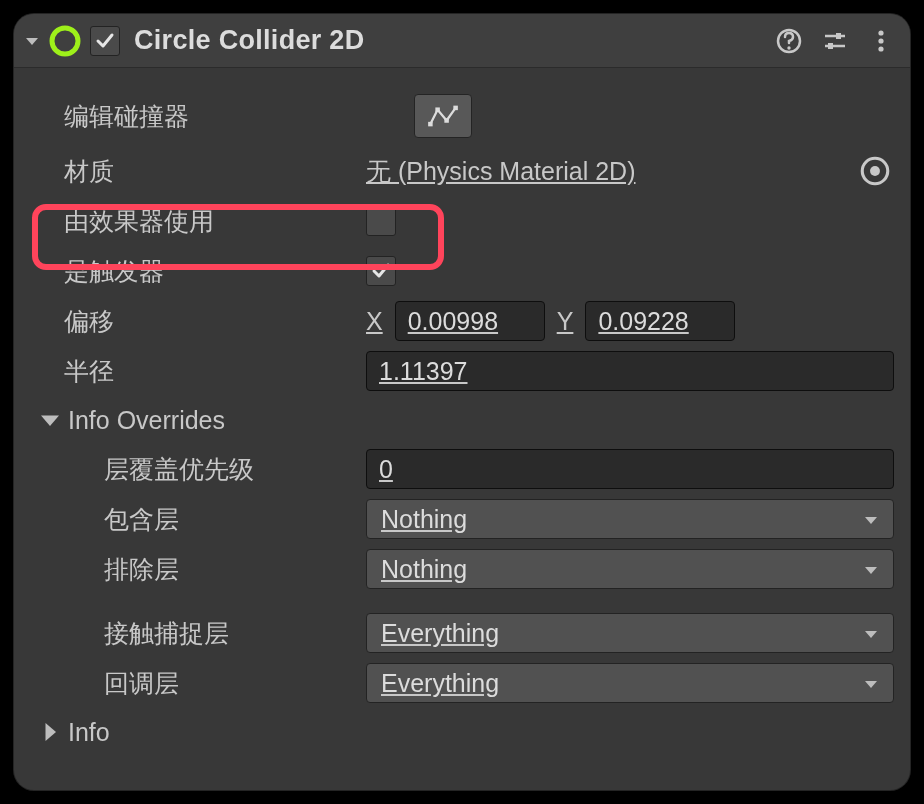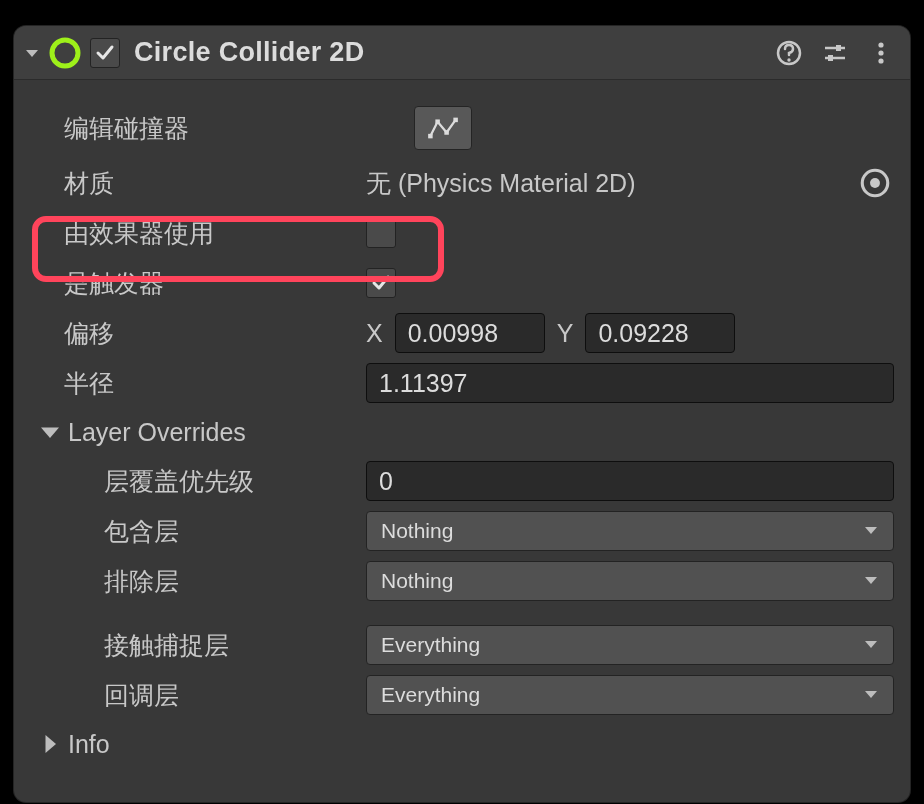--- a/index.html
+++ b/index.html
@@ -2,25 +2,24 @@
 <html><head>
 <meta charset="utf-8">
 <style>
   * { box-sizing: border-box; margin: 0; padding: 0; }
   html, body { width: 924px; height: 804px; background: #000; font-family: "Segoe UI", "Microsoft YaHei", Arial, sans-serif; }
   .panel {
     position: absolute;
     left: 14px; top: 14px;
     width: 896px; height: 776px;
     background: #383838;
-    border-radius: 12px;
+    border-radius: 20px;
     color: #c8c8c8;
     box-shadow: 0 0 0 1px #242424;
     overflow: hidden;
-    margin-top: 12px;
   }
   .header {
     display: flex;
     align-items: center;
     height: 54px;
     padding: 0 10px 0 6px;
     background: #3f3f3f;
     border-bottom: 1px solid #2b2b2b;
   }
   .foldout {
@@ -67,20 +66,21 @@
     padding-left: 34px;
     color: #c8c8c8;
     font-size: 25px;
   }
   .label-col.indent { padding-left: 74px; }
   .value-col {
     flex: 1;
     display: flex;
     align-items: center;
     gap: 12px;
+    text-decoration: underline;
   }
   .icon-btn {
     width: 58px; height: 44px;
     background: #585858;
     border: 1px solid #242424;
     border-radius: 4px;
     display: flex; align-items: center; justify-content: center;
   }
   .mat-text { color: #c8c8c8; font-size: 25px; flex: 1; }
   .target-btn {
@@ -117,21 +117,21 @@
   }
   .num-input.small { width: 150px; }
   .num-input.full { flex: 1; text-align: center; }
   .dropdown {
     flex: 1;
     height: 40px;
     background: #515151;
     border: 1px solid #232323;
     border-radius: 4px;
     color: #dcdcdc;
-    font-size: 21px;
+    font-size: 25px;
     padding: 0 14px;
     display: flex; align-items: center; justify-content: space-between;
   }
   .dropdown .dd-arrow svg { width: 16px; height: 16px; }
   .section-header {
     display: flex; align-items: center;
     min-height: 48px;
     padding-left: 8px;
     color: #c8c8c8;
     font-size: 25px;
@@ -257,21 +257,21 @@
           </div>
       </div>
     </div>
 
     <div class="section-header">
       <div class="tri">
         <svg viewBox="0 0 16 16">
             <path d="M2 5 L8 12 L14 5 Z" fill="#bdbdbd"></path>
           </svg>
       </div>
-      <span>Layer Overrides</span>
+      <span>Info Overrides</span>
     </div>
 
     <div class="row">
       <div class="label-col indent">层覆盖优先级</div>
       <div class="value-col">
         <div class="num-input full">
             <span>0</span>
           </div>
       </div>
     </div>

